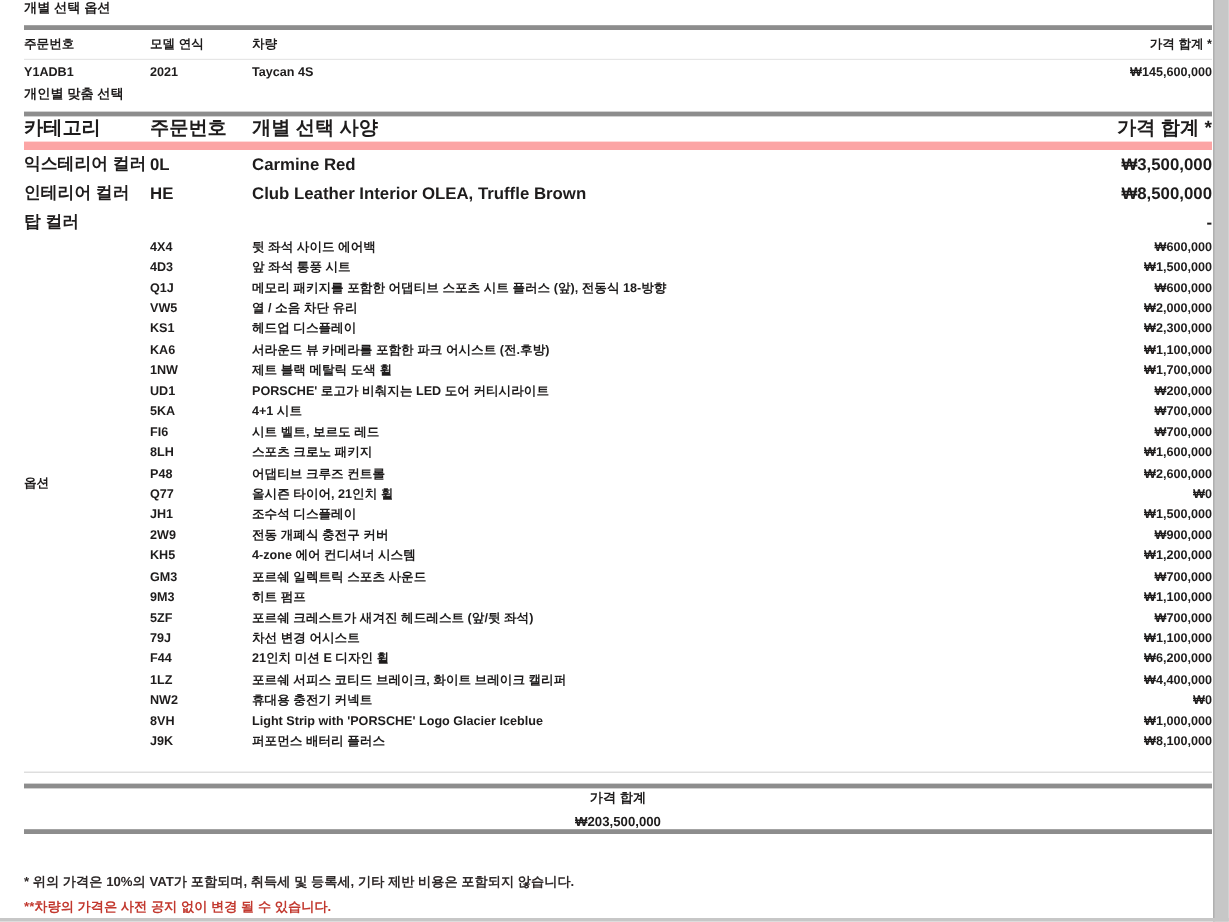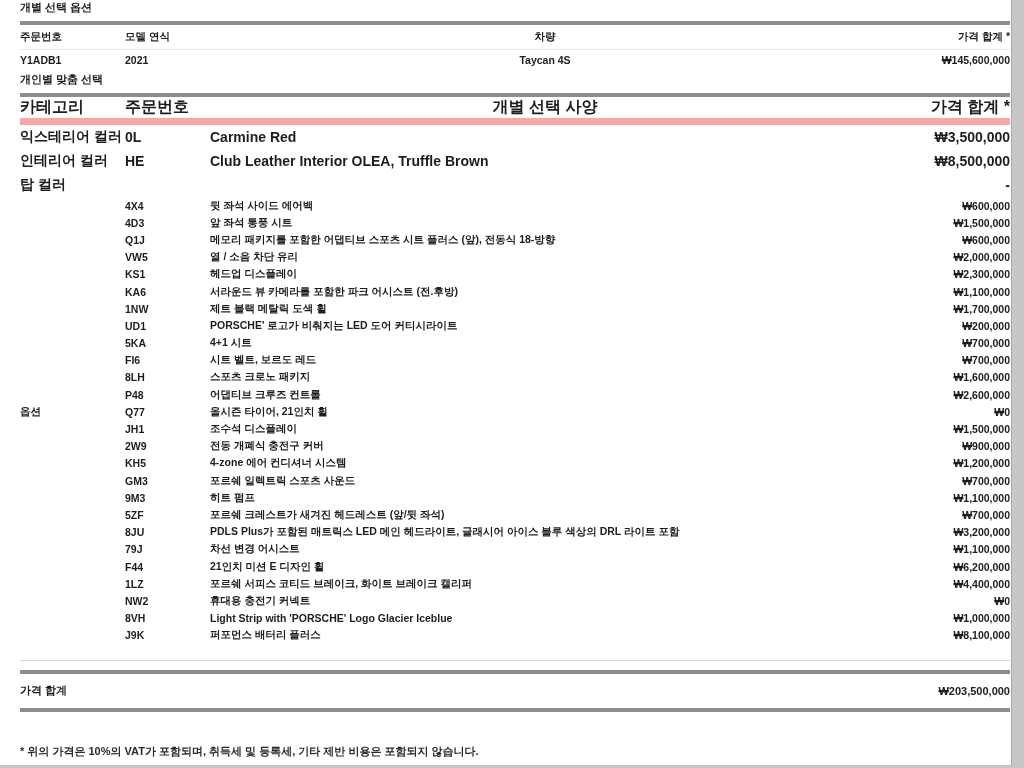--- a/index.html
+++ b/index.html
@@ -11,31 +11,31 @@
   .doc { position:absolute; left:20px; top:0; width:990px; }
   .sec-title { font-size:11px; line-height:14px; }
   .sec-title.first { }
   .bar  { height:4px; background:#8d8d8d; margin-top:7px; }
   .grid { display:grid; grid-template-columns:105px 85px 1fr 130px; align-items:center; }
   .hdr-row  { height:24px; border-bottom:1px solid #e6e6e6; font-size:10.5px; }
   .hdr-row2 { height:21px; border-bottom:7px solid #fca5a5; font-size:16px; }
   .data-row { height:20px; font-size:10.5px; }
   .color-row{ height:24px; font-size:14px; }
   .opt-row  { height:17.2px; font-size:10.5px; }
-  .cell-center { text-align:center; }
+  .cell-center { }
   .cell-right  { text-align:right; }
   .title2 { margin-top:2px; }
   .opts-wrap { position:relative; }
   .opts-cat-label {
     position:absolute; left:0; top:48%; transform:translateY(-50%);
     font-size:10.5px;
   }
   .sep-thin  { height:1px; background:#d6d6d6; margin-top:16px; }
   .sep-bar   { height:4px; background:#8d8d8d; margin-top:9px; }
-  .total-row { height:34px; display:flex; align-items:center; justify-content:space-between; font-size:11px; }
+  .total-row { height:34px; display:flex; align-items:center; justify-content:space-between; font-size:11px;flex-direction:column; }
   .footnote1 { margin-top:32px; font-size:11px; color:#2e2929; }
   .footnote2 { margin-top:6px;  font-size:11px; color:#c2382e; }
   .edge-right  { position:absolute; top:0; right:0; width:12px; height:768px; background:#c7c7c7; border-left:1px solid #a8a8a8; }
   .edge-bottom { position:absolute; left:0; bottom:0; width:1024px; height:3px; background:#c7c7c7; }
 </style>
 </head>
 <body>
 
 <div class="doc">
 
@@ -220,26 +220,20 @@
           <div class="cell-right">₩1,100,000</div>
         </div>
 
         <div class="grid opt-row">
           <div></div>
           <div>5ZF</div>
           <div>포르쉐 크레스트가 새겨진 헤드레스트 (앞/뒷 좌석)</div>
           <div class="cell-right">₩700,000</div>
         </div>
 
-        <div class="grid opt-row">
-          <div></div>
-          <div>8JU</div>
-          <div>PDLS Plus가 포함된 매트릭스 LED 메인 헤드라이트, 글래시어 아이스 블루 색상의 DRL 라이트 포함</div>
-          <div class="cell-right">₩3,200,000</div>
-        </div>
 
         <div class="grid opt-row">
           <div></div>
           <div>79J</div>
           <div>차선 변경 어시스트</div>
           <div class="cell-right">₩1,100,000</div>
         </div>
 
         <div class="grid opt-row">
           <div></div>

